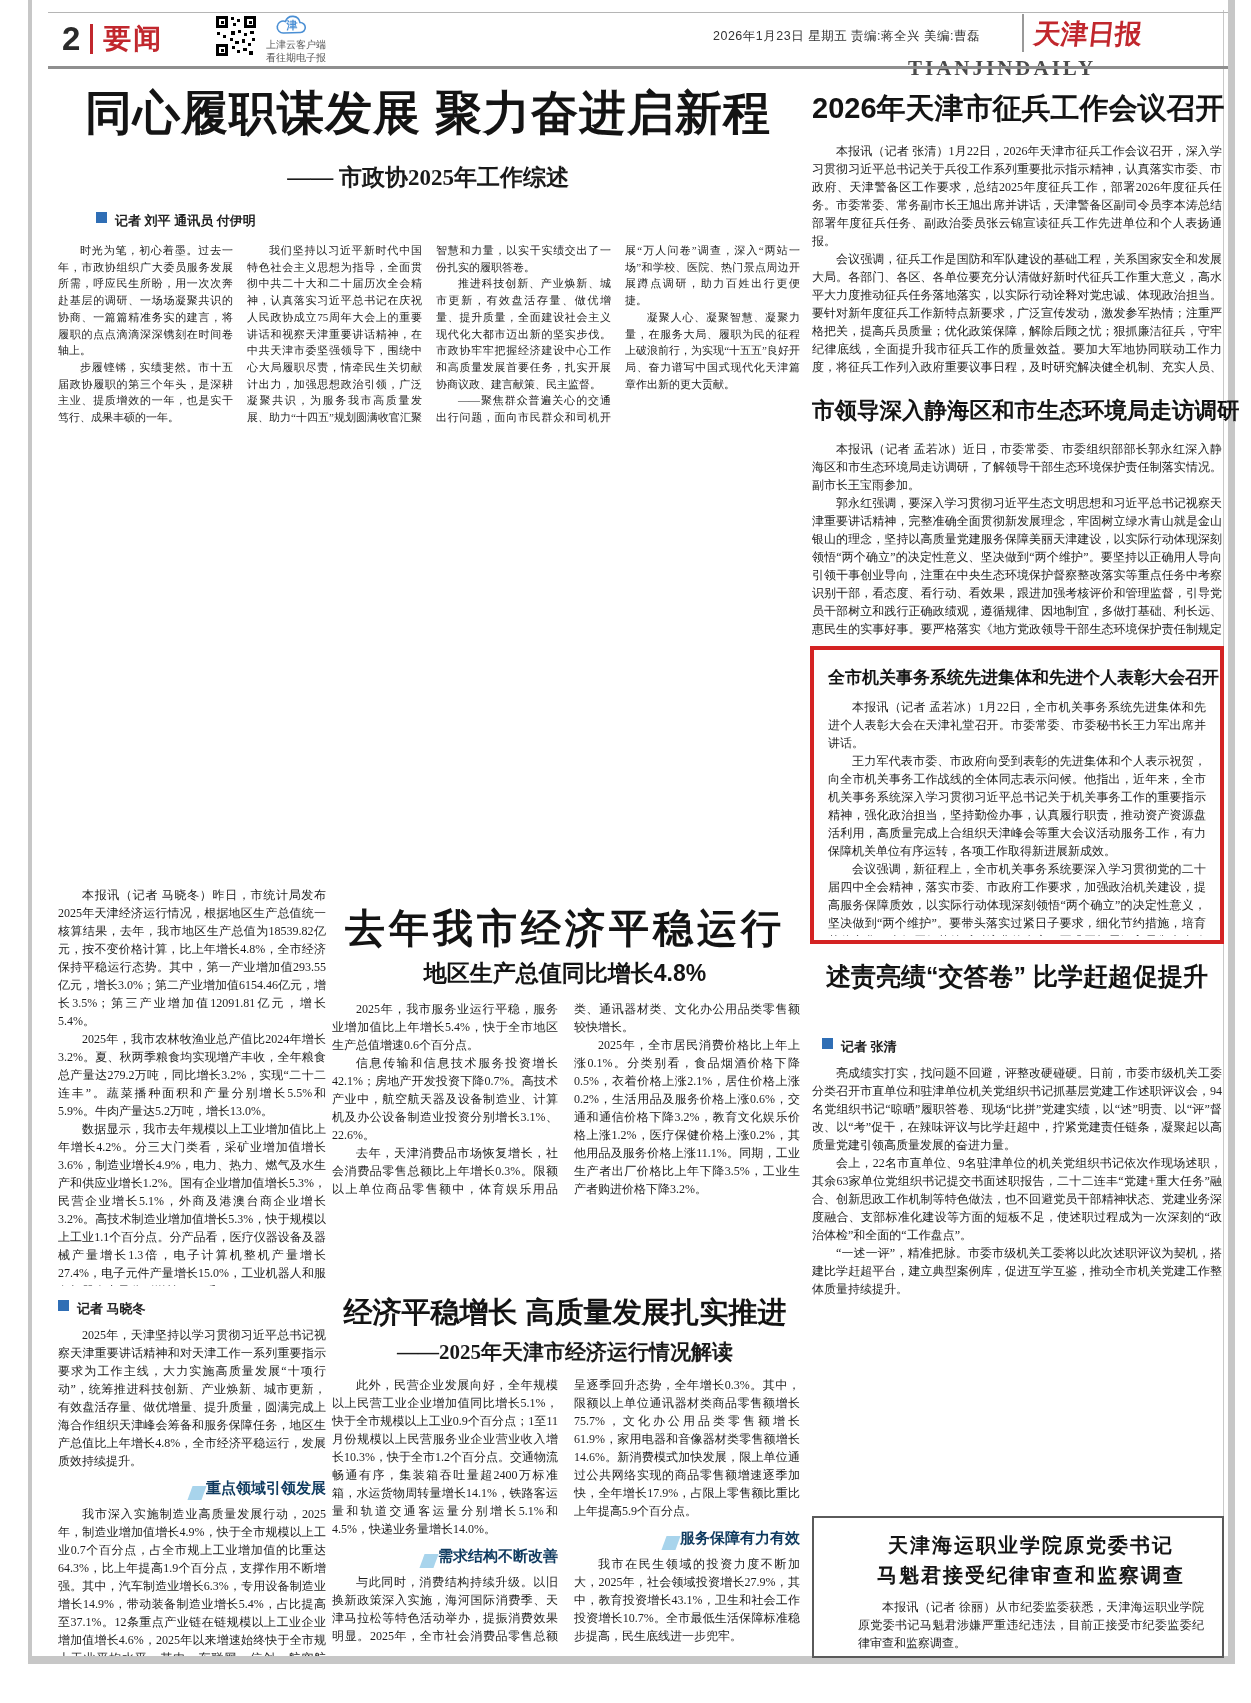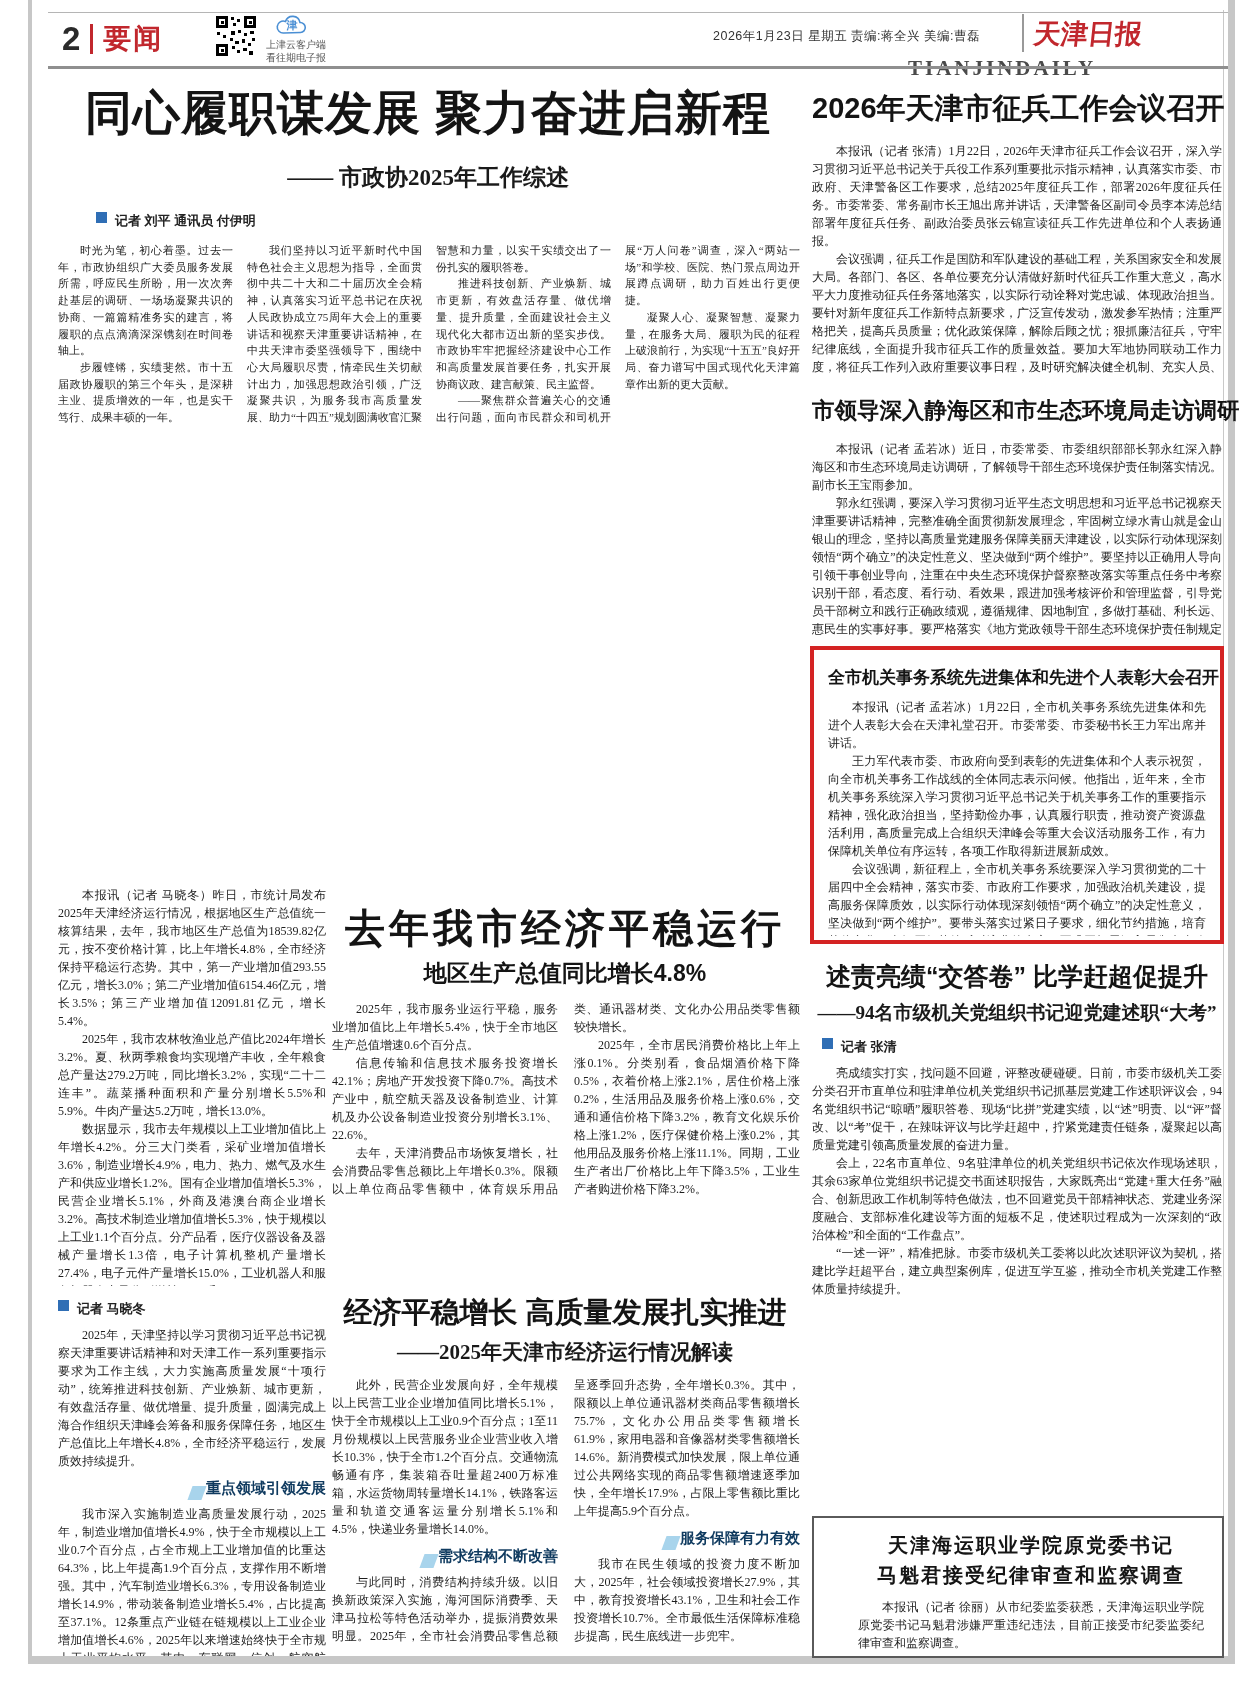--- a/index.html
+++ b/index.html
@@ -191,28 +191,27 @@
   <div class="abs red-box" style="left:810px;top:646px;width:414px;height:298px;">
     <div class="h-hei" style="font-size:17px;margin:4px 0 10px;">全市机关事务系统先进集体和先进个人表彰大会召开</div>
     <div class="clip body-sm" style="height:238px;">
       <p class="body-p">本报讯（记者 孟若冰）1月22日，全市机关事务系统先进集体和先进个人表彰大会在天津礼堂召开。市委常委、市委秘书长王力军出席并讲话。</p>
       <p class="body-p">王力军代表市委、市政府向受到表彰的先进集体和个人表示祝贺，向全市机关事务工作战线的全体同志表示问候。他指出，近年来，全市机关事务系统深入学习贯彻习近平总书记关于机关事务工作的重要指示精神，强化政治担当，坚持勤俭办事，认真履行职责，推动资产资源盘活利用，高质量完成上合组织天津峰会等重大会议活动服务工作，有力保障机关单位有序运转，各项工作取得新进展新成效。</p>
       <p class="body-p">会议强调，新征程上，全市机关事务系统要深入学习贯彻党的二十届四中全会精神，落实市委、市政府工作要求，加强政治机关建设，提高服务保障质效，以实际行动体现深刻领悟“两个确立”的决定性意义，坚决做到“两个维护”。要带头落实过紧日子要求，细化节约措施，培育节俭文化，当好厉行节约反对浪费的表率。要巩固拓展深入贯彻中央八项规定精神学习教育成果，建设政治过硬、业务过硬、作风过硬的干部职工队伍。全市机关事务广大干部职工要以先进为榜样，切实把学习先进的热情转化为履职尽责、担当作为的实际成效，为奋力谱写中国式现代化天津篇章作出新贡献。</p>
     </div>
   </div>
 
   <div class="abs h-hei" style="left:812px;top:962px;width:410px;font-size:25px;">述责亮绩“交答卷” 比学赶超促提升</div>
-  <div class="abs h-sub" style="left:812px;top:1000px;width:410px;font-size:19px;">——94名市级机关党组织书记迎党建述职“大考”</div>
   <div class="abs byline" style="left:822px;top:1038px;">
     <span class="sq"></span>
     <span>记者 张清</span>
   </div>
   <div class="abs clip body-sm" style="left:812px;top:1064px;width:410px;height:428px;">
     <p class="body-p">亮成绩实打实，找问题不回避，评整改硬碰硬。日前，市委市级机关工委分类召开市直单位和驻津单位机关党组织书记抓基层党建工作述职评议会，94名党组织书记“晾晒”履职答卷、现场“比拼”党建实绩，以“述”明责、以“评”督改、以“考”促干，在辣味评议与比学赶超中，拧紧党建责任链条，凝聚起以高质量党建引领高质量发展的奋进力量。</p>
-    <p class="body-p">会上，22名市直单位、9名驻津单位的机关党组织书记依次作现场述职，其余63家单位党组织书记提交书面述职报告，大家既亮出“党建+重大任务”融合、创新思政工作机制等特色做法，也不回避党员干部精神状态、党建业务深度融合、支部标准化建设等方面的短板不足，使述职过程成为一次深刻的“政治体检”和全面的“工作盘点”。</p>
+    <p class="body-p">会上，22名市直单位、9名驻津单位的机关党组织书记依次作现场述职，其余63家单位党组织书记提交书面述职报告，二十二连丰“党建+重大任务”融合、创新思政工作机制等特色做法，也不回避党员干部精神状态、党建业务深度融合、支部标准化建设等方面的短板不足，使述职过程成为一次深刻的“政治体检”和全面的“工作盘点”。</p>
     <p class="body-p">“一述一评”，精准把脉。市委市级机关工委将以此次述职评议为契机，搭建比学赶超平台，建立典型案例库，促进互学互鉴，推动全市机关党建工作整体质量持续提升。</p>
   </div>
 
   <div class="abs plain-box" style="left:812px;top:1516px;width:412px;height:142px;padding-left:44px;">
     <div class="box-title">天津海运职业学院原党委书记</div>
     <div class="box-title" style="margin-bottom:8px;">马魁君接受纪律审查和监察调查</div>
     <div class="body-sm">
       <p class="body-p">本报讯（记者 徐丽）从市纪委监委获悉，天津海运职业学院原党委书记马魁君涉嫌严重违纪违法，目前正接受市纪委监委纪律审查和监察调查。</p>
     </div>
   </div>

